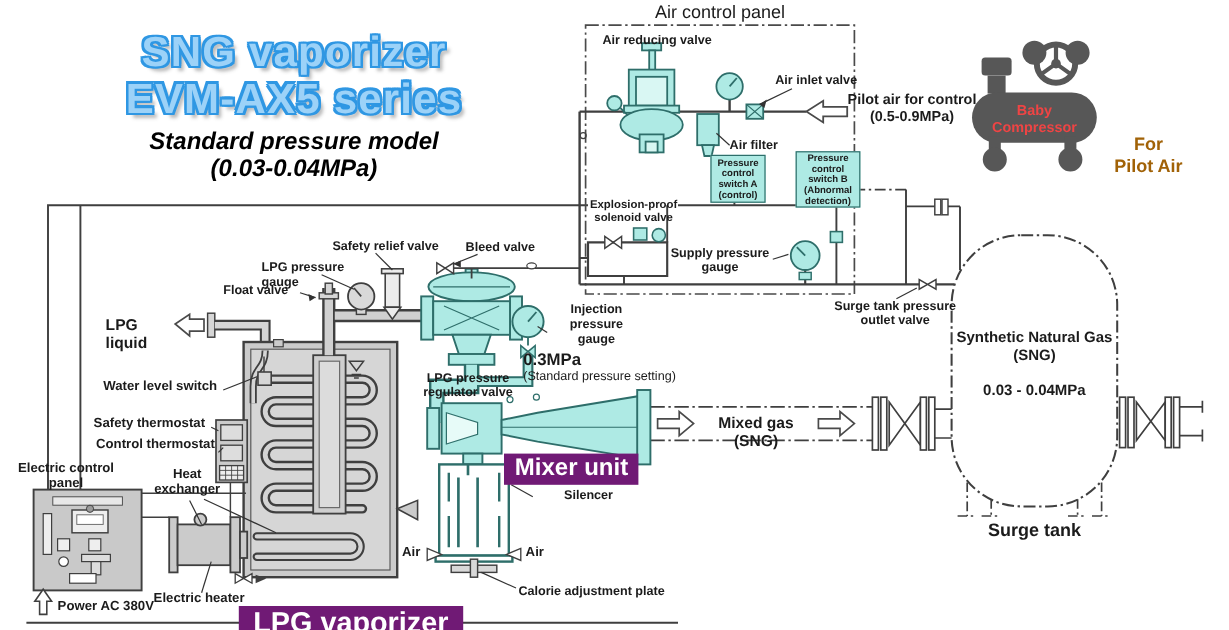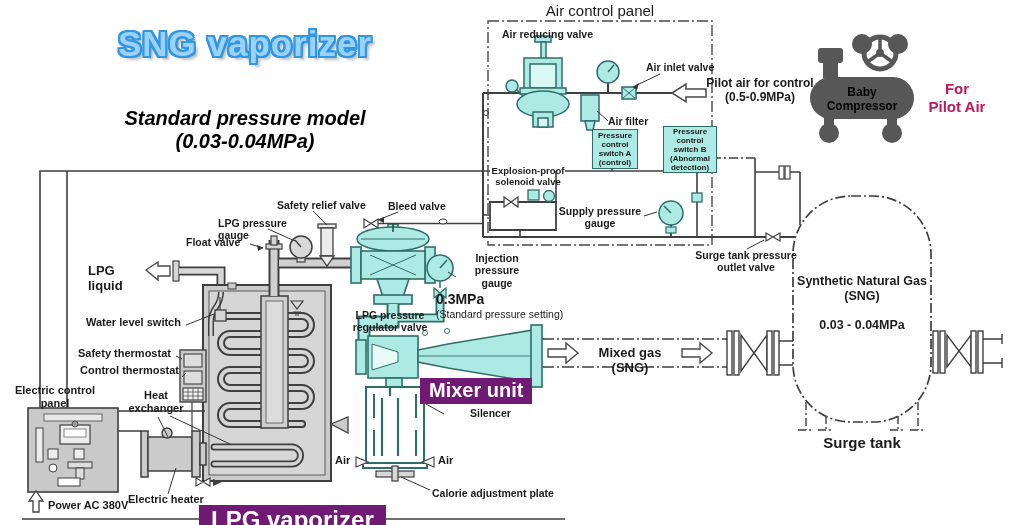--- a/index.html
+++ b/index.html
@@ -12,22 +12,22 @@
   .t-big{position:absolute;left:55px;width:380px;text-align:center;font-size:35px;font-weight:bold;
          letter-spacing:1px;color:#9cd2f8;
          text-shadow:-2px -2px 0 #2f97e3,2px -2px 0 #2f97e3,-2px 2px 0 #2f97e3,2px 2px 0 #2f97e3,
                      0 -2px 0 #2f97e3,0 2px 0 #2f97e3,-2px 0 0 #2f97e3,2px 0 0 #2f97e3,4px 4px 3px rgba(60,60,60,.35);}
   .t-sub{position:absolute;left:55px;width:380px;text-align:center;font-size:20px;font-weight:bold;
          font-style:italic;color:#000000;}
   .badge{position:absolute;background:#701a75;color:#ffffff;font-weight:bold;line-height:1.1;}
   .swbox{position:absolute;background:#aeeae4;border:1.5px solid #2e6e6a;box-sizing:border-box;
          display:flex;align-items:center;justify-content:center;text-align:center;
          font-size:8px;font-weight:bold;line-height:1.15;padding:12px;}
-  .whitetx{color:#000000;}
-  .graytx{color:#be185d;}
+  .whitetx{color:#ef4444;}
+  .graytx{color:#a16207;margin-top:32px;}
 </style>
 </head>
 <body>
 
 <div class="stage">
 
 <svg width="1024" height="525" viewBox="0 0 1024 525">
 
   <g stroke="#3f3f3f" stroke-width="1.6" fill="none">
     <path d="M490,171 H40 V408"></path>
@@ -302,20 +302,21 @@
     <path d="M168,494 L176,468"></path>
     <path d="M444,414 L426,404"></path>
     <path d="M430,490 L401,477"></path>
     <path d="M456,277 L448,272"></path>
     <path d="M644,216 L657,212"></path>
     <path d="M747,249 L764,240"></path>
   </g>
 </svg>
 
   <div class="t-big" style="top:24px;">SNG vaporizer</div>
+  <div class="t-big" style="top:63px;">EVM-AX5 series</div>
   <div class="t-sub" style="top:107px;">Standard pressure model</div>
   <div class="t-sub" style="top:130px;">(0.03-0.04MPa)</div>
 
   <div class="lbl c" style="left:488px;top:2px;width:224px;font-size:15px;font-weight:normal;">Air control panel</div>
   <div class="lbl sm" style="left:502px;top:28px;width:110px;">Air reducing valve</div>
   <div class="lbl sm" style="left:646px;top:61px;width:75px;">Air inlet valve</div>
   <div class="lbl sm" style="left:608px;top:115px;width:50px;">Air filter</div>
   <div class="lbl c" style="left:703px;top:76px;width:114px;font-size:12px;">Pilot air for control
 (0.5-0.9MPa)</div>
   <div class="lbl c whitetx" style="left:812px;top:85px;width:100px;font-size:12px;">Baby

